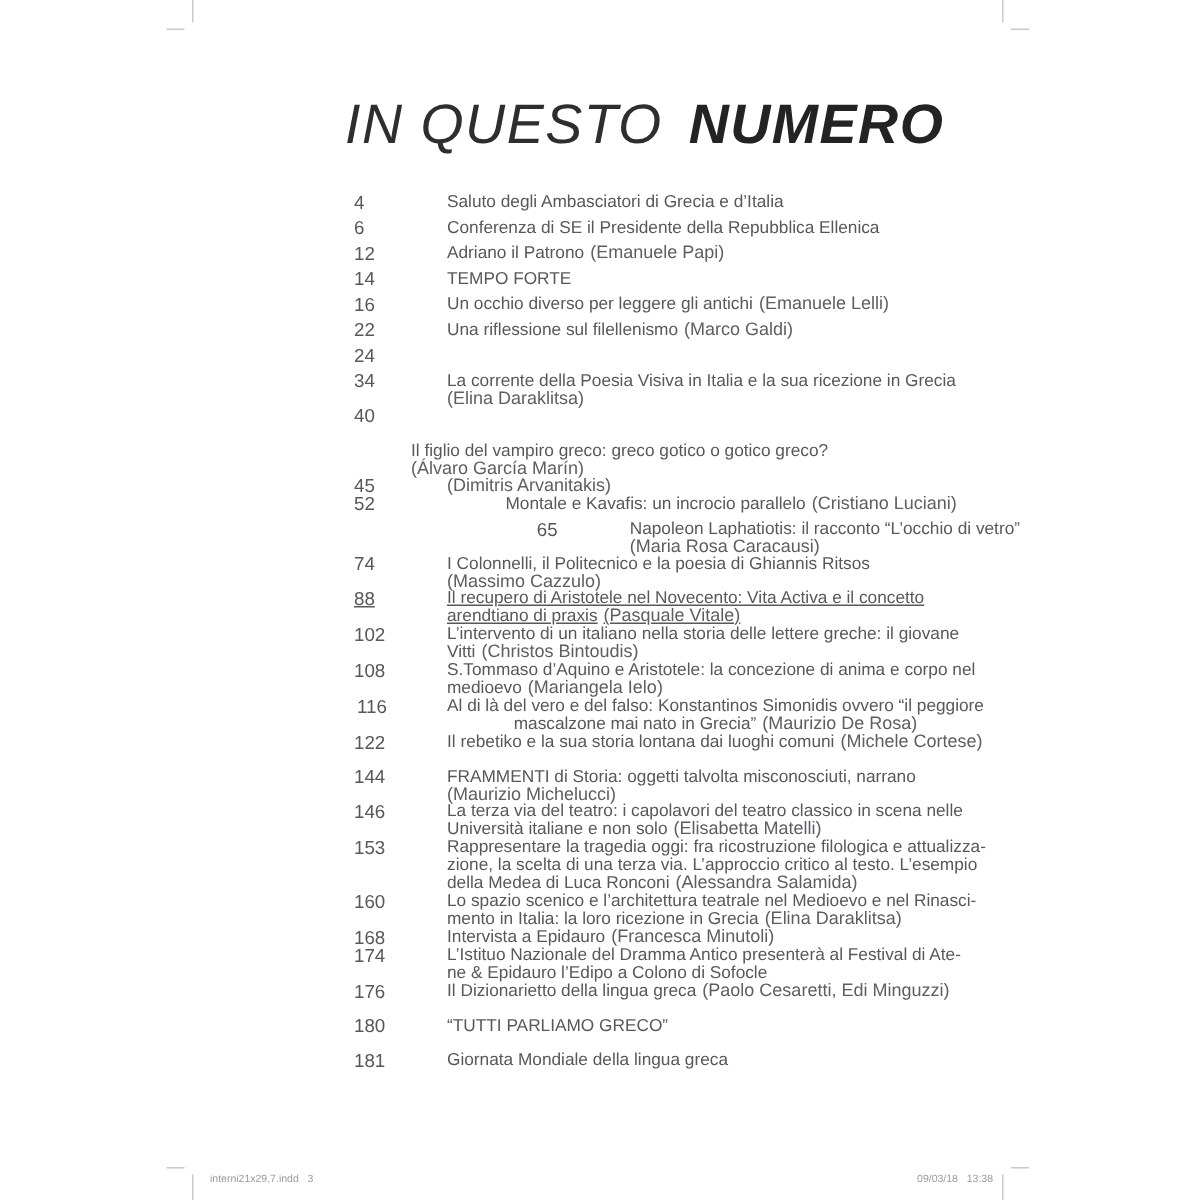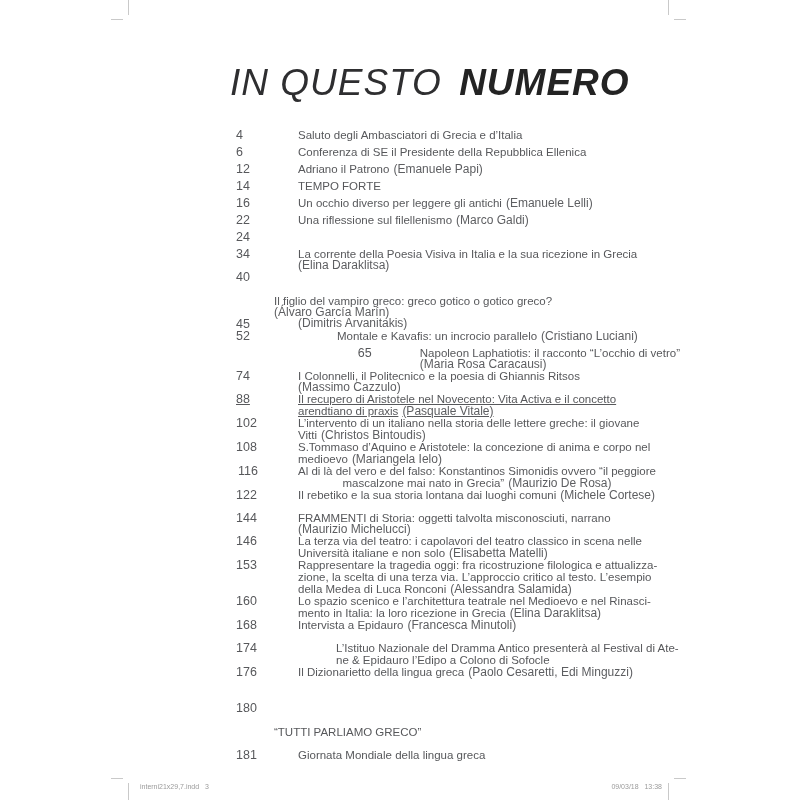--- a/index.html
+++ b/index.html
@@ -210,36 +210,36 @@
     </div>
   </div>
 
   <div class="row" style="margin-top: 0px;">
     <div class="num">168</div>
     <div class="entry">
       <span class="t">Intervista a Epidauro</span><span class="a">(Francesca Minutoli)</span>
     </div>
   </div>
 
-  <div class="row" style="margin-top: 11px; gap: 38px;">
+  <div class="row" style="">
     <div class="num">174</div>
     <div class="entry">
       <span class="t">L’Istituo Nazionale del Dramma Antico presenterà al Festival di Ate-
 ne &amp; Epidauro l’Edipo a Colono di Sofocle</span>
     </div>
   </div>
 
   <div class="row" style="margin-top: 0px;">
     <div class="num">176</div>
     <div class="entry">
       <span class="t">Il Dizionarietto della lingua greca</span><span class="a">(Paolo Cesaretti, Edi Minguzzi)</span>
     </div>
   </div>
 
-  <div class="row" style="margin-top: 24px; flex-direction: column;">
+  <div class="row" style="margin-top: 11px;">
     <div class="num">180</div>
     <div class="entry">
       <span class="t">“TUTTI PARLIAMO GRECO”</span>
     </div>
   </div>
 
   <div class="row" style="margin-top: 11px;">
     <div class="num">181</div>
     <div class="entry">
       <span class="t">Giornata Mondiale della lingua greca</span>

